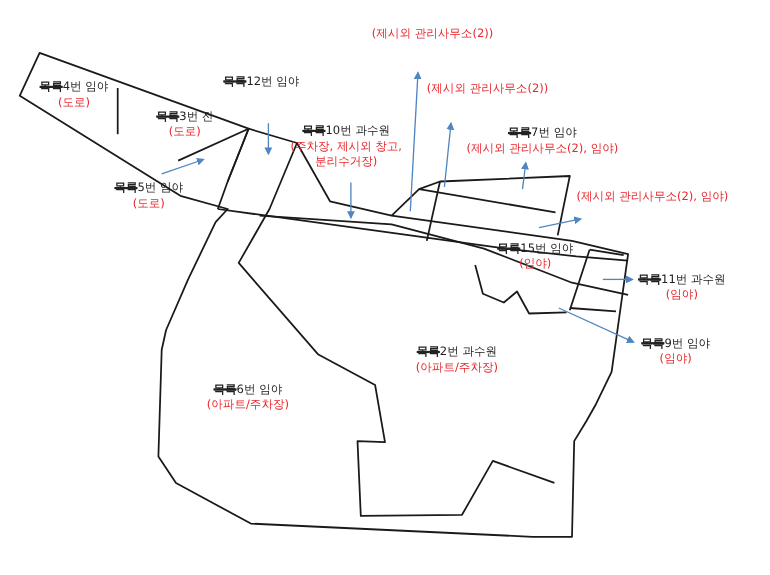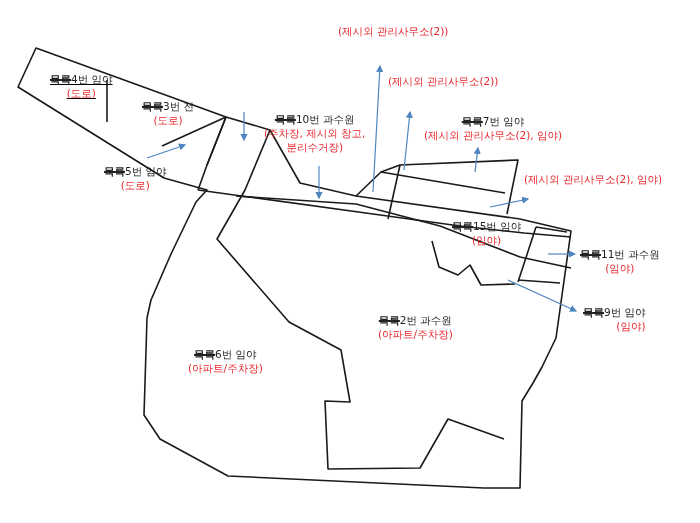--- a/index.html
+++ b/index.html
@@ -47,33 +47,34 @@
     <line x1="319" y1="166" x2="319" y2="198"></line>
     <line x1="373" y1="192" x2="380" y2="66"></line>
     <line x1="404" y1="170" x2="410" y2="112"></line>
     <line x1="475" y1="172" x2="478" y2="148"></line>
     <line x1="490" y1="207" x2="528" y2="199"></line>
     <line x1="548" y1="254" x2="575" y2="254"></line>
     <line x1="508" y1="280" x2="576" y2="311"></line>
   </g>
 </svg>
 
-<div class="lbl" style="left:50px;top:72px;text-decoration:underline;">
+<div class="lbl" style="left:36px;top:72px;">
   <span class="name"><span class="strike">목록</span><span>4번 임야</span></span>
   <span class="use">(도로)</span>
 </div>
 <div class="lbl" style="left:118px;top:99px;margin-left:24px;">
   <span class="name"><span class="strike">목록</span><span>3번 전</span></span>
   <span class="use">(도로)</span>
 </div>
 <div class="lbl" style="left:104px;top:164px;">
   <span class="name"><span class="strike">목록</span><span>5번 임야</span></span>
   <span class="use">(도로)</span>
 </div>
 <div class="lbl" style="left:203px;top:67px;">
+  <span class="name"><span class="strike">목록</span><span>12번 임야</span></span>
 </div>
 <div class="lbl" style="left:264px;top:112px;">
   <span class="name"><span class="strike">목록</span><span>10번 과수원</span></span>
   <span class="use">(주차장, 제시외 창고,</span>
   <span class="use">분리수거장)</span>
 </div>
 <div class="lbl" style="left:338px;top:24px;">
   <span class="use">(제시외 관리사무소(2))</span>
 </div>
 <div class="lbl" style="left:388px;top:74px;">
@@ -87,21 +88,21 @@
   <span class="use">(제시외 관리사무소(2), 임야)</span>
 </div>
 <div class="lbl" style="left:452px;top:219px;">
   <span class="name"><span class="strike">목록</span><span>15번 임야</span></span>
   <span class="use">(임야)</span>
 </div>
 <div class="lbl" style="left:580px;top:247px;">
   <span class="name"><span class="strike">목록</span><span>11번 과수원</span></span>
   <span class="use">(임야)</span>
 </div>
-<div class="lbl" style="left:583px;top:305px;text-align:right;">
+<div class="lbl" style="left:583px;top:305px;">
   <span class="name"><span class="strike">목록</span><span>9번 임야</span></span>
   <span class="use">(임야)</span>
 </div>
 <div class="lbl" style="left:378px;top:313px;">
   <span class="name"><span class="strike">목록</span><span>2번 과수원</span></span>
   <span class="use">(아파트/주차장)</span>
 </div>
 <div class="lbl" style="left:188px;top:347px;">
   <span class="name"><span class="strike">목록</span><span>6번 임야</span></span>
   <span class="use">(아파트/주차장)</span>

